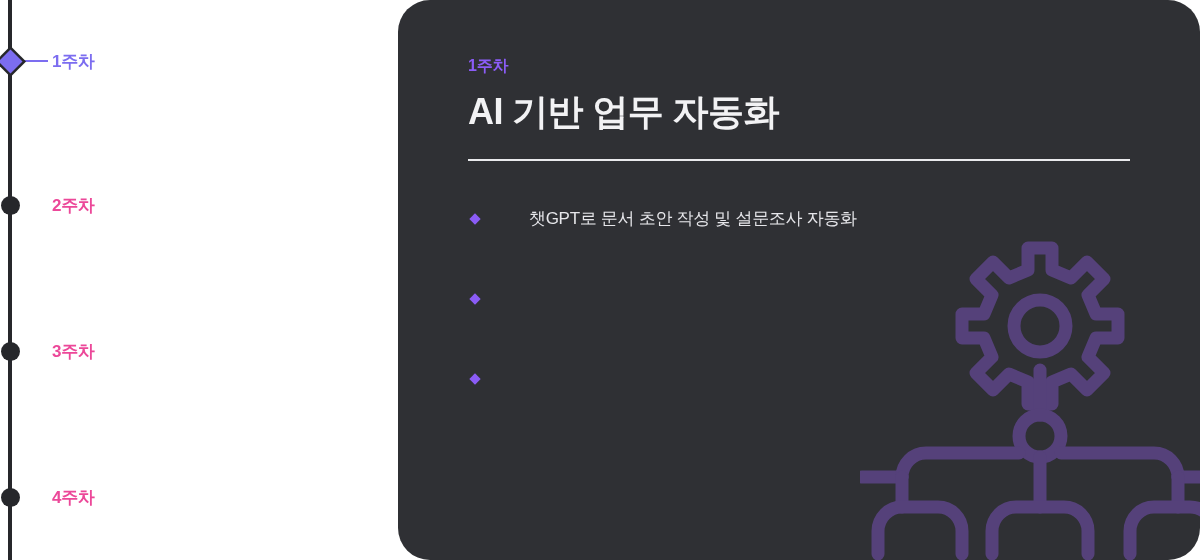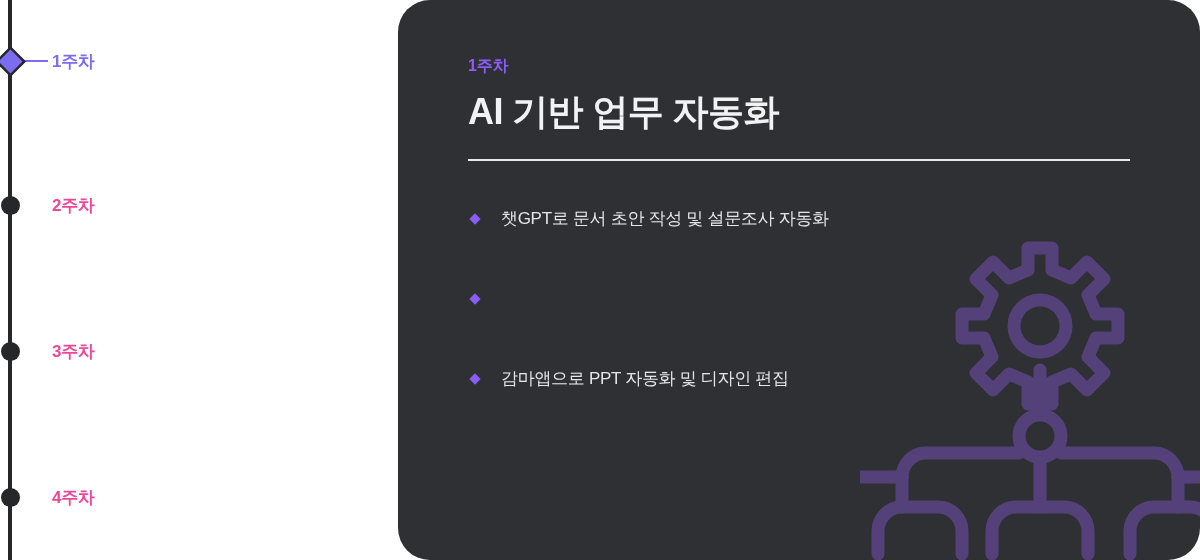--- a/index.html
+++ b/index.html
@@ -156,20 +156,21 @@
     margin-left: 3px;
     margin-right: 22px;
   }
 
   .bullet-text {
     font-size: 17px;
     font-weight: 400;
     color: #e6e6ea;
     letter-spacing: -0.3px;
     line-height: 1.4;
+    margin-left: 28px;
   }
 
   
   .deco {
     position: absolute;
     right: 0;
     bottom: 0;
     width: 340px;
     height: 320px;
     z-index: 1;
@@ -242,19 +243,18 @@
       <ul class="bullets">
         <li class="bullet-item">
           <span class="bullet-marker"></span>
           <span class="bullet-text">챗GPT로 문서 초안 작성 및 설문조사 자동화</span>
         </li>
         <li class="bullet-item">
           <span class="bullet-marker"></span>
         </li>
         <li class="bullet-item">
           <span class="bullet-marker"></span>
-          <span class="bullet-text">감마앱으로 PPT 자동화 및 디자인 편집</span>
         </li>
       </ul>
     </div>
   </div>
 
 </div>
 
 </body></html>

